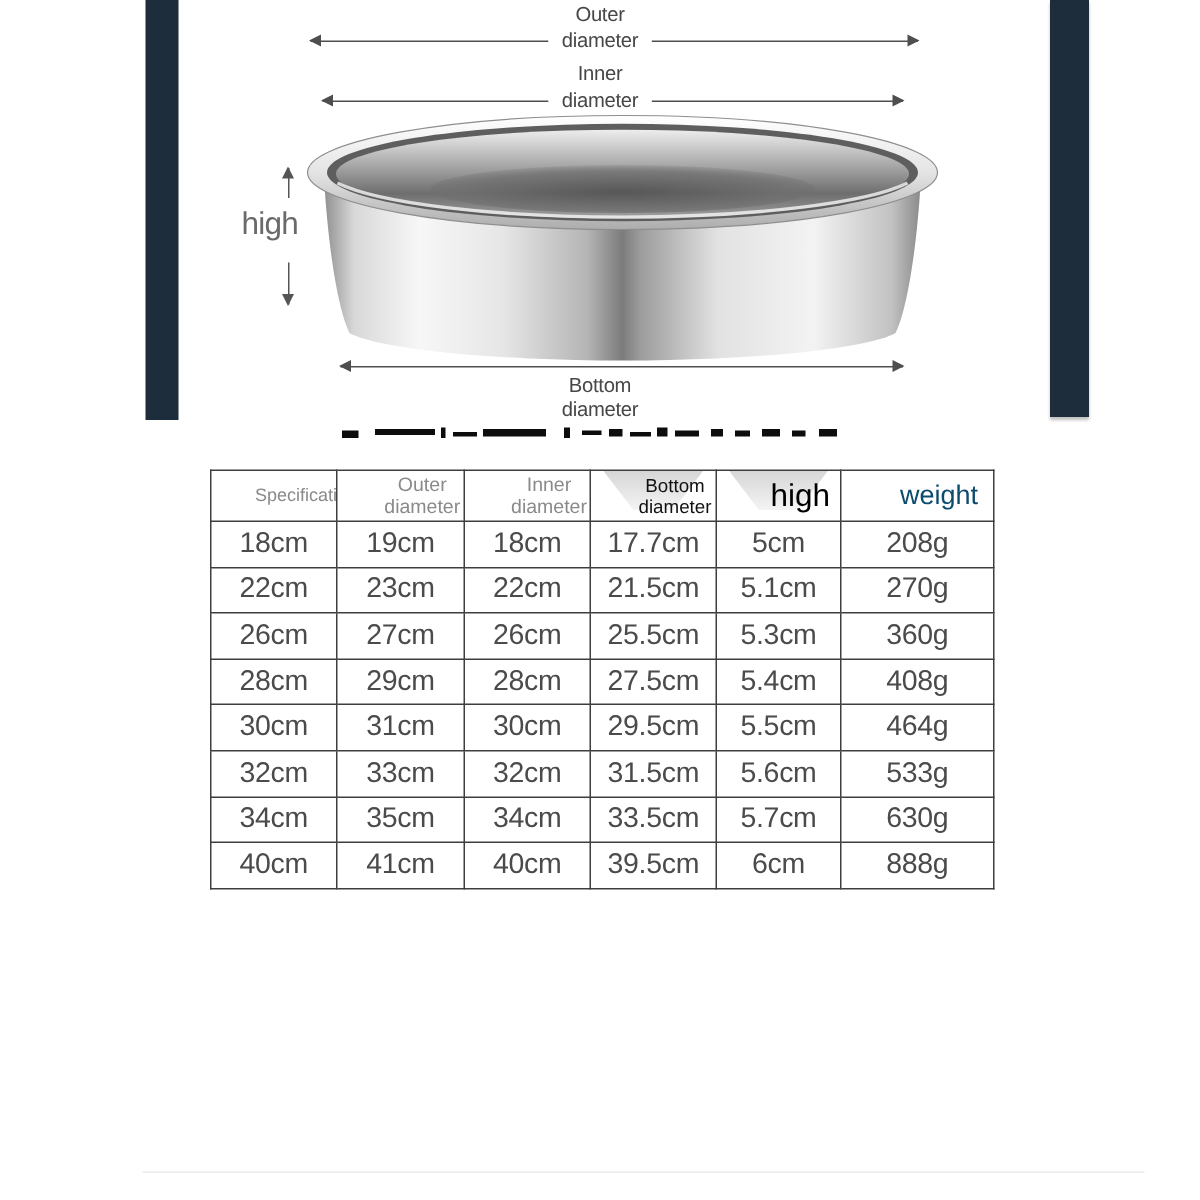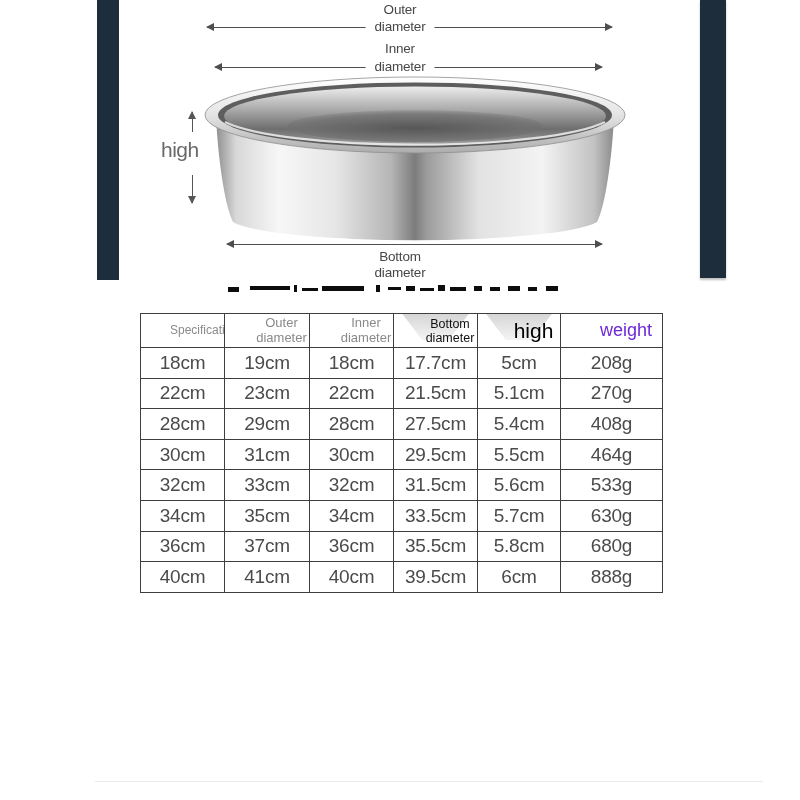--- a/index.html
+++ b/index.html
@@ -41,21 +41,21 @@
       border-collapse:collapse; table-layout:fixed; background:#fff; }
   table.spec th, table.spec td { border:1.6px solid #3e3e3e; text-align:center;
       vertical-align:middle; overflow:hidden; }
   table.spec td { height:30.6px; font-size:19px; color:#4b4b4b; letter-spacing:-0.2px; }
   table.spec th { height:34px; font-weight:normal; position:relative;padding-left:29px; }
   th .hd-txt { position:relative; z-index:1; display:block; line-height:1.12; }
   th.c-spec   { font-size:12px;   color:#8a8a8a; }
   th.c-outer, th.c-inner { font-size:13px; color:#8a8a8a; }
   th.c-bottom { font-size:12.5px; color:#111; font-weight:bold; }
   th.c-high   { font-size:21px;   color:#000; font-weight:bold; }
-  th.c-weight { font-size:18px;   color:#6d28d9; }
+  th.c-weight { font-size:18px;   color:#0c4a6e; }
   th.shade::before { content:""; position:absolute; left:10%; right:10%; top:0; bottom:7px;
       background:linear-gradient(#d6d6d6, #f4f4f4); 
       clip-path:polygon(0 0, 100% 0, 70% 100%, 30% 100%); z-index:0; }
 
   .table-shadow-line { position:absolute; left:95px; top:781px; width:668px; height:1px;
       background:#ebebeb; }
 </style>
 </head>
 <body>
 
@@ -196,20 +196,28 @@
         </tr>
         <tr>
           <td>22cm</td>
           <td>23cm</td>
           <td>22cm</td>
           <td>21.5cm</td>
           <td>5.1cm</td>
           <td>270g</td>
         </tr>
         <tr>
+          <td>26cm</td>
+          <td>27cm</td>
+          <td>26cm</td>
+          <td>25.5cm</td>
+          <td>5.3cm</td>
+          <td>360g</td>
+        </tr>
+        <tr>
           <td>28cm</td>
           <td>29cm</td>
           <td>28cm</td>
           <td>27.5cm</td>
           <td>5.4cm</td>
           <td>408g</td>
         </tr>
         <tr>
           <td>30cm</td>
           <td>31cm</td>
@@ -228,28 +236,20 @@
         </tr>
         <tr>
           <td>34cm</td>
           <td>35cm</td>
           <td>34cm</td>
           <td>33.5cm</td>
           <td>5.7cm</td>
           <td>630g</td>
         </tr>
         <tr>
-          <td>36cm</td>
-          <td>37cm</td>
-          <td>36cm</td>
-          <td>35.5cm</td>
-          <td>5.8cm</td>
-          <td>680g</td>
-        </tr>
-        <tr>
           <td>40cm</td>
           <td>41cm</td>
           <td>40cm</td>
           <td>39.5cm</td>
           <td>6cm</td>
           <td>888g</td>
         </tr>
       </tbody>
   </table>
 

